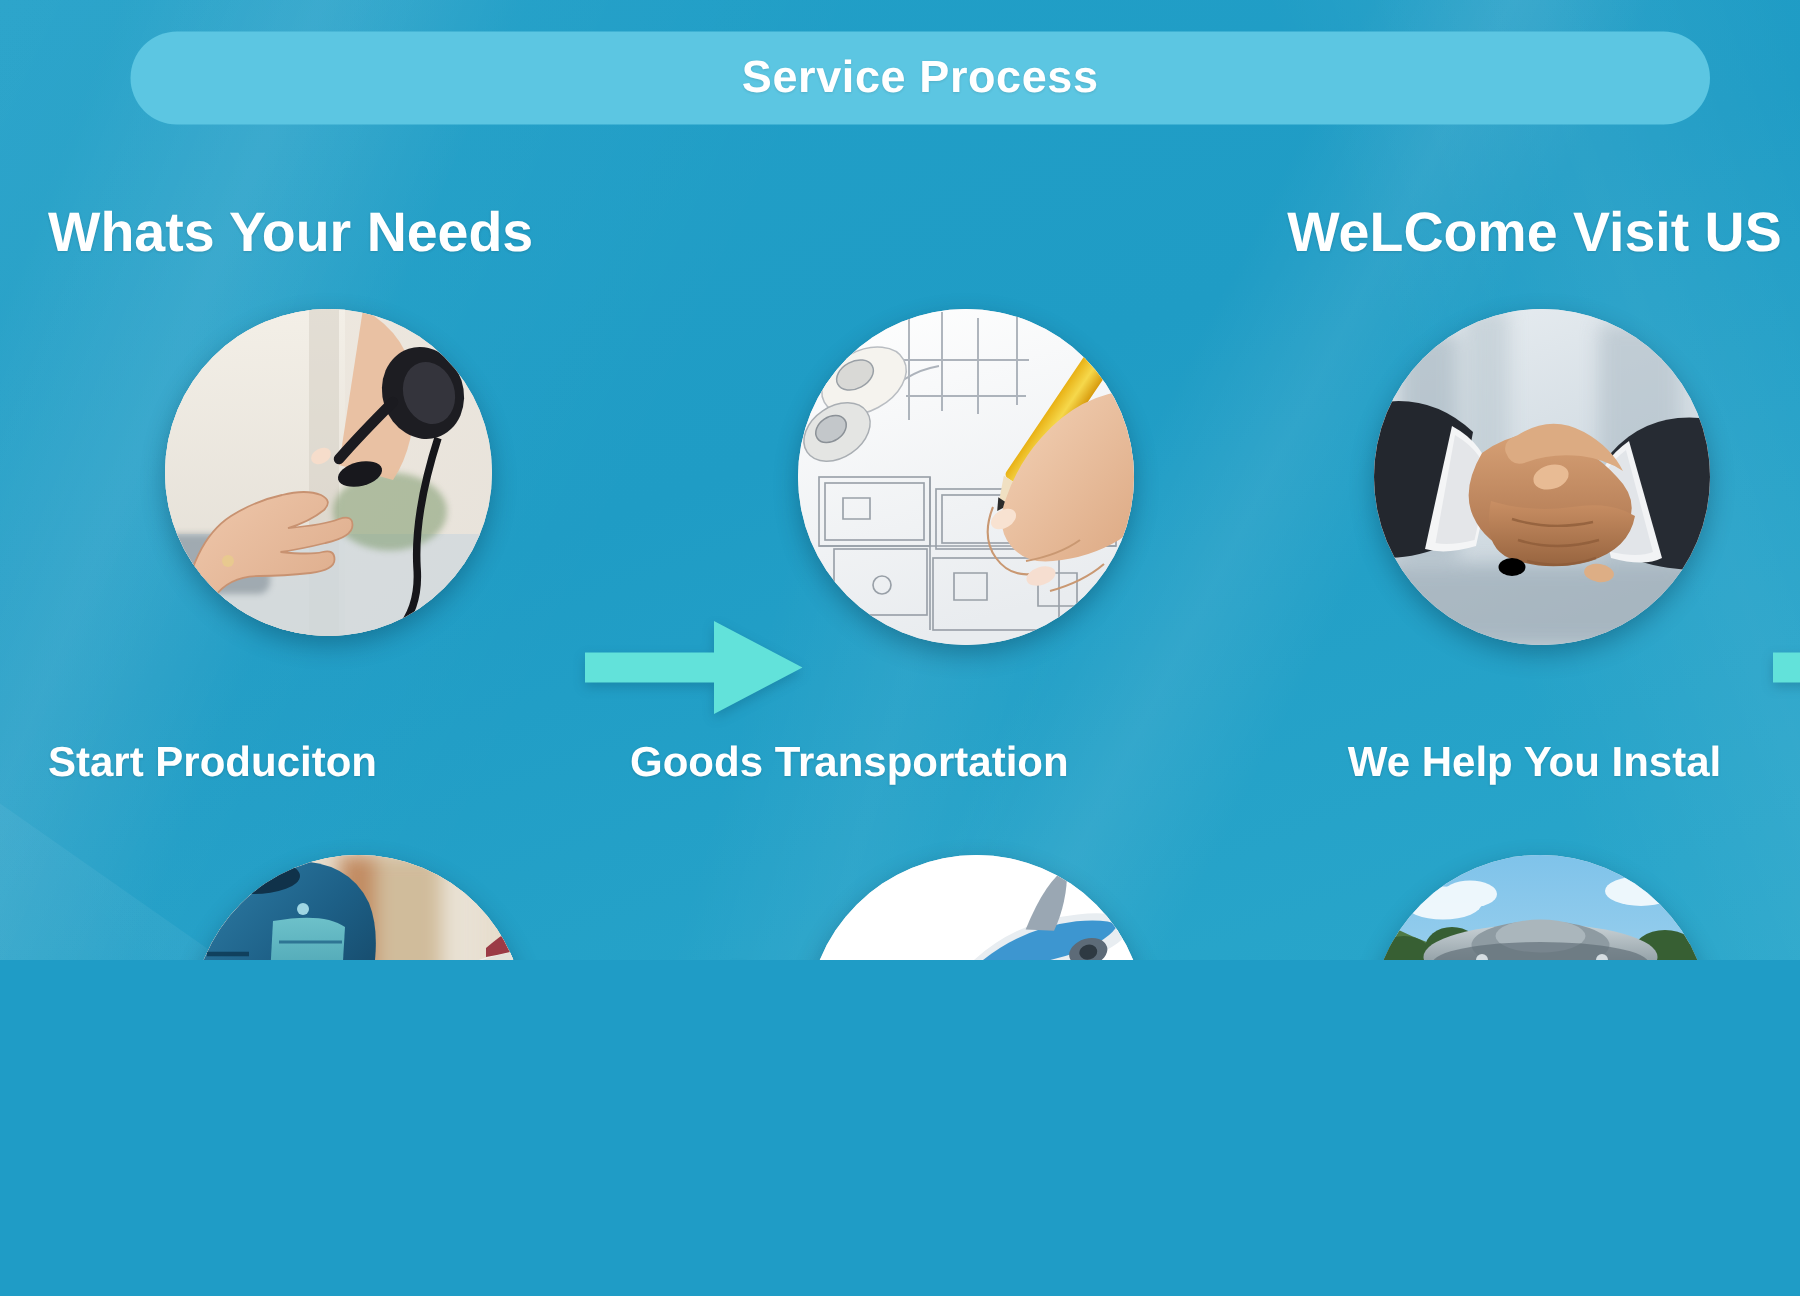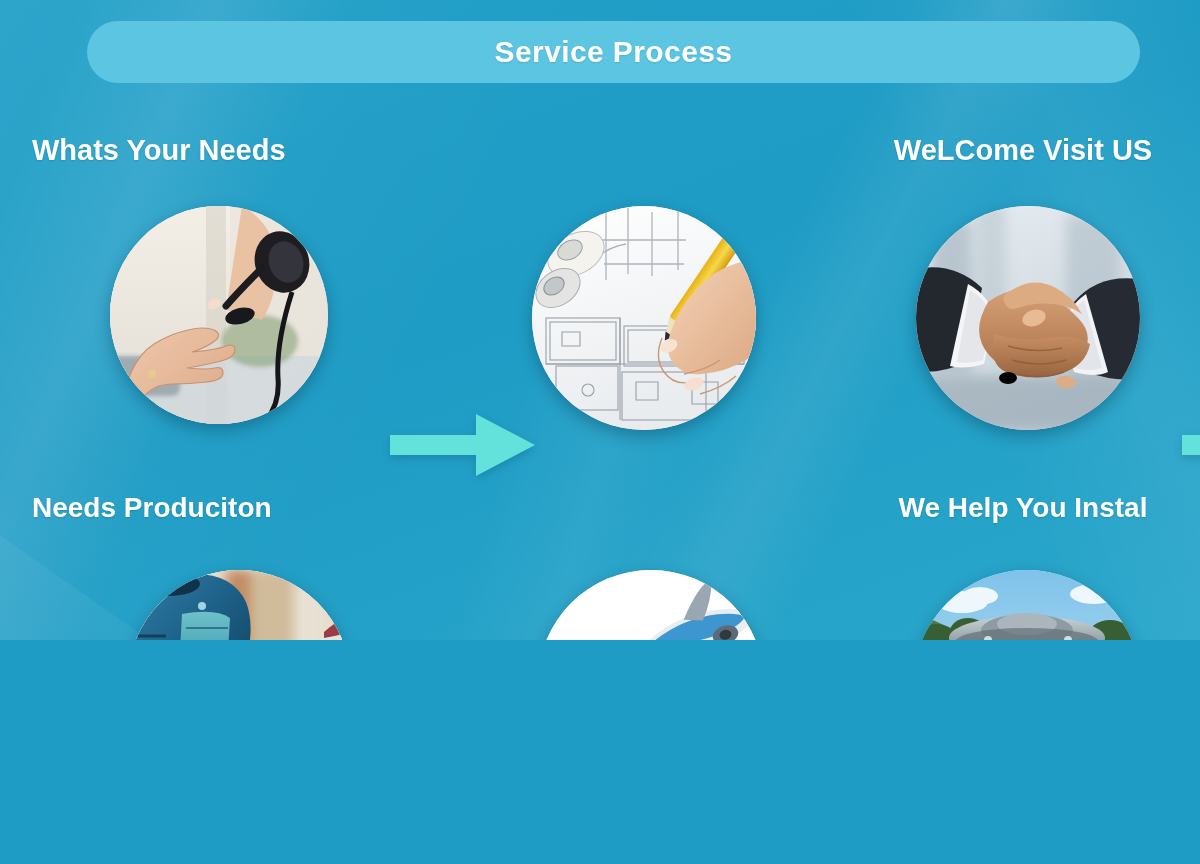--- a/index.html
+++ b/index.html
@@ -46,21 +46,21 @@
   .row.r1{top:134px;}
   .row.r2{top:492px;}
 
   .step{position:absolute;top:0;width:380px;height:360px;}
   .step.c1{left:32px;}
   .step.c2{left:420px;}
   .step.c3{left:808px;text-align:center;}
 
   .step .label{
     position:absolute;top:0;left:0;width:430px;
-    color:#fff;font-weight:bold;font-size:29px;white-space:nowrap;
+    color:#fff;font-weight:bold;font-size:37px;white-space:nowrap;
     text-shadow:0 1px 2px rgba(0,0,0,.14);
     font-family:"Liberation Sans", sans-serif;
   }
   .row.r2 .step .label{font-size:28px;}
 
   .step .circle{
     position:absolute;width:218px;height:218px;border-radius:50%;
     overflow:hidden;box-shadow:0 6px 16px rgba(0,40,60,.33);
     background:#dfe7ea;
   }
@@ -270,21 +270,21 @@
           <ellipse cx="92" cy="172" rx="9" ry="6" fill="#e3b georgia"></ellipse>
           <ellipse cx="150" cy="176" rx="10" ry="6" fill="#ddae85" transform="rotate(8 150 176)"></ellipse>
         </svg>
       </div>
     </div>
   </div>
 
   <div class="row r2">
 
     <div class="step c1">
-      <div class="label">Needs Produciton</div>
+      <div class="label">Start Produciton</div>
       <div class="circle">
         <svg class="art" viewBox="0 0 222 222" preserveAspectRatio="xMidYMid slice">
           <defs>
             <linearGradient id="wood" x1="0" y1="0" x2="0.4" y2="1">
               <stop offset="0" stop-color="#f3e3c6"></stop>
                 <stop offset="1" stop-color="#dcc69d"></stop>
             </linearGradient>
             <linearGradient id="saw" x1="0" y1="0" x2="1" y2="1">
               <stop offset="0" stop-color="#2f7fa8"></stop>
                 <stop offset=".5" stop-color="#1d5f86"></stop>
@@ -358,20 +358,21 @@
         </svg>
       </div>
       <div class="arrow a1">
         <svg viewBox="0 0 145 66">
             <path d="M0 23 H86 V2 L145 33 L86 64 V43 H0 Z" fill="#62e2da"></path>
           </svg>
       </div>
     </div>
 
     <div class="step c2">
+      <div class="label">Goods Transportation</div>
       <div class="circle">
         <svg class="art" viewBox="0 0 226 226" preserveAspectRatio="xMidYMid slice">
           <defs>
             <linearGradient id="floor" x1="0" y1="0" x2="0" y2="1">
               <stop offset="0" stop-color="#ffffff"></stop>
                 <stop offset="1" stop-color="#e3eaee"></stop>
             </linearGradient>
             <linearGradient id="globe" x1="0" y1="0" x2="1" y2="1">
               <stop offset="0" stop-color="#9fd9f2"></stop>
                 <stop offset="1" stop-color="#2f87c4"></stop>

